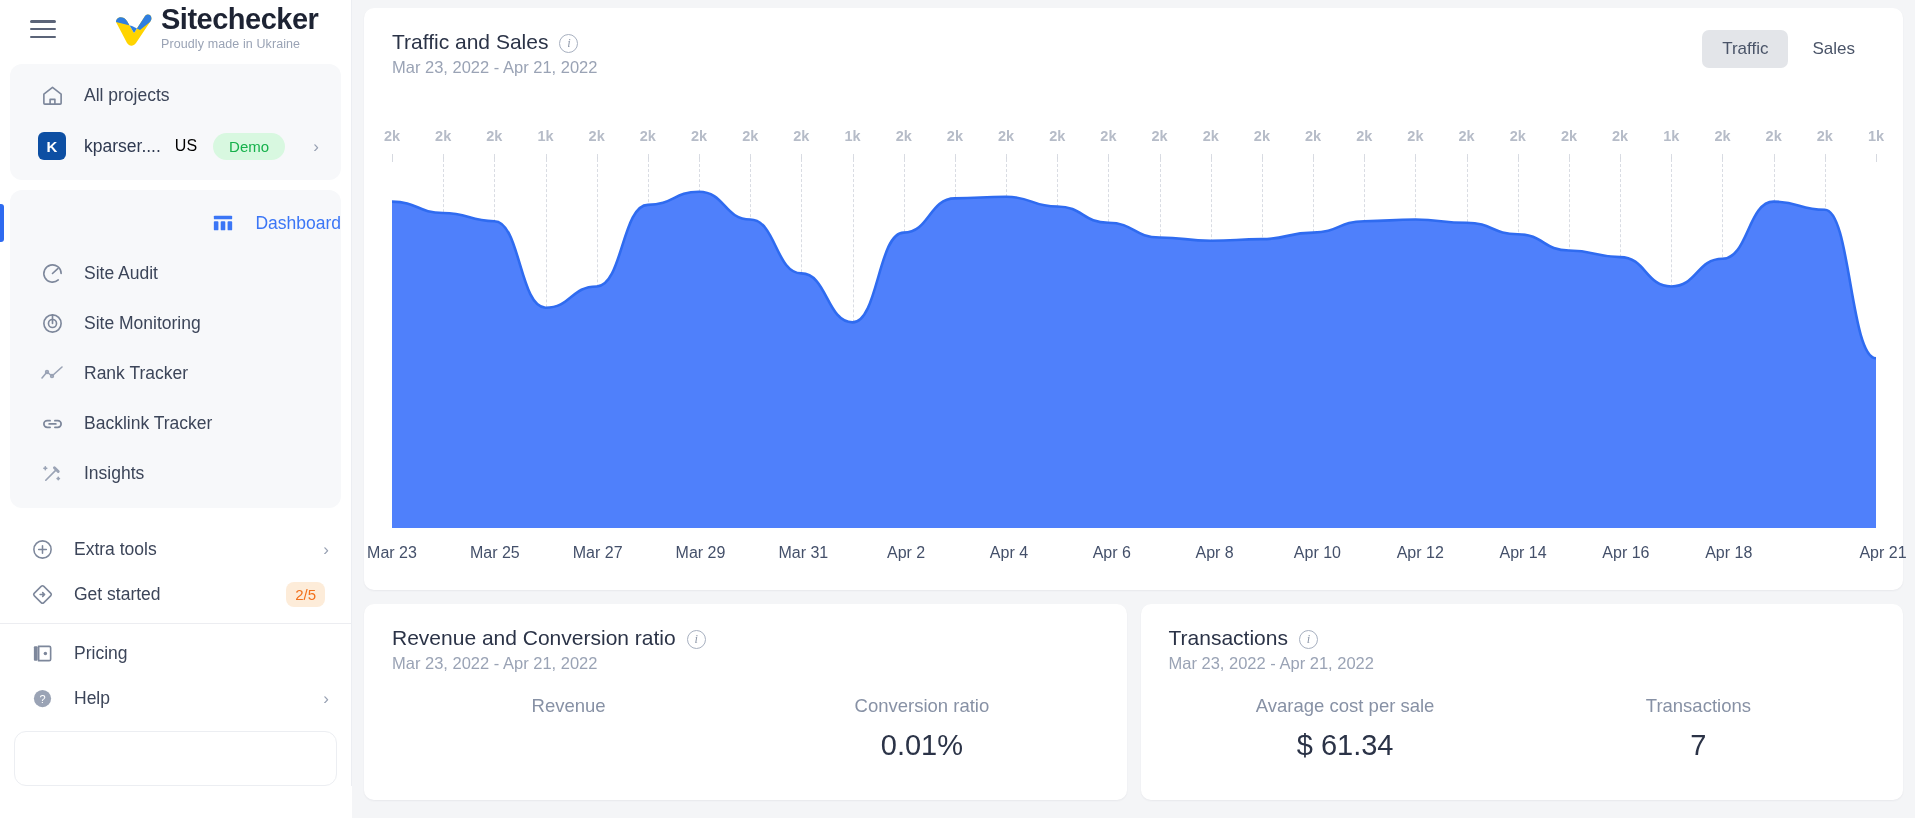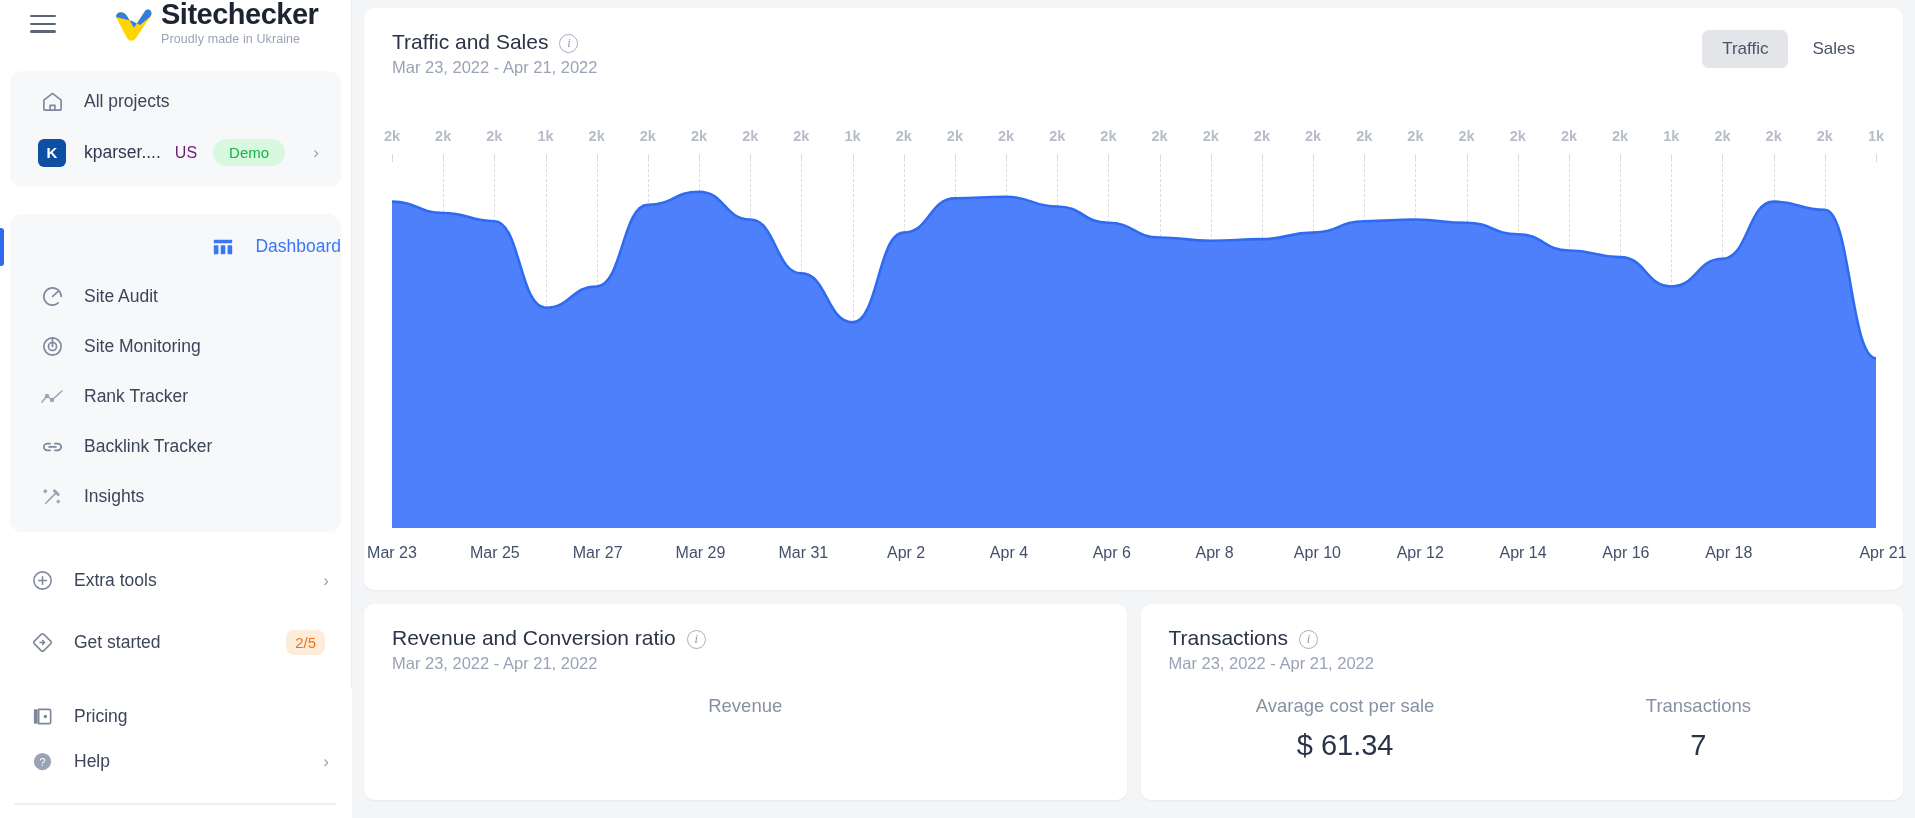--- a/index.html
+++ b/index.html
@@ -6,26 +6,26 @@
   html, body {
     width: 1915px; height: 818px;
     font-family: "Liberation Sans", sans-serif;
     background: #ffffff;
     overflow: hidden;
   }
   .app { display: flex; width: 1915px; height: 818px; }
 
   
   .sidebar {
-    width: 352px; height: 688px;
+    width: 352px; height: 786px;
     background: #ffffff;
     border-right: 1px solid #eceef2;
     position: relative;
     flex: 0 0 352px;
-    display: flex; flex-direction: column; gap: 17px;
+    display: flex; flex-direction: column;
   }
   .brandbar { height: 62px; display: flex; align-items: center; padding-left: 30px; }
   .burger { width: 26px; height: 20px; display: flex; flex-direction: column; justify-content: space-between; cursor: pointer; padding-top:2px; }
   .burger i { display:block; height: 2.5px; background: #5b6478; border-radius: 2px; }
   .burger i:nth-child(1){ width:26px; }
   .burger i:nth-child(2){ width:26px; }
   .burger i:nth-child(3){ width:26px; }
   .logo-wrap { display: flex; align-items: center; margin-left: 56px; }
   .logo-mark { width: 40px; height: 34px; margin-right: 9px; position: relative; top: 2px;}
   .brand-text { display: flex; flex-direction: column; line-height: 1; }
@@ -48,21 +48,21 @@
     color: #3c4559;
   }
   .navrow .ico { width: 28px; height: 28px; margin-right: 18px; display: flex; align-items: center; justify-content: center; flex: 0 0 28px;}
   .projrow { height: 52px; }
   .proj-badge {
     width: 28px; height: 28px; background: #0d4fa3; color: #fff;
     border-radius: 6px; display: flex; align-items: center; justify-content: center;
     font-size: 15px; font-weight: 700; margin-right: 18px; flex: 0 0 28px;
   }
   .proj-name { font-size: 17.5px; color: #2f3950; }
-  .proj-cc { font-size: 16px; color: #701a75; margin-left: 14px; }
+  .proj-cc { font-size: 16px; color: #000000; margin-left: 14px; }
   .demo-pill {
     margin-left: 16px; background: #d8f8e0; color: #16b14b;
     border-radius: 20px; font-size: 15px; padding: 5px 16px; font-weight: 500;
   }
   .chev { margin-left: auto; margin-right: 22px; color: #98a1b3; font-size: 17px; line-height: 1;}
 
   .navgroup { margin: 10px 10px 0 10px; background: #f7f8fa; border-radius: 12px; padding: 8px 0 10px 0;}
   .navgroup .navrow { height: 50px; }
   .navrow.active { color: #3b76f6; font-weight: 500; justify-content: flex-end; }
   .navrow.active:before {
@@ -443,20 +443,24 @@
       <section class="card stat-card">
         <div class="card-title">
           <span>Revenue and Conversion ratio</span>
           <span class="info-ico">i</span>
         </div>
         <div class="card-sub">Mar 23, 2022 - Apr 21, 2022</div>
         <div class="stat-cols">
           <div class="stat-col">
             <div class="stat-label">Revenue</div>
           </div>
+          <div class="stat-col">
+            <div class="stat-label">Conversion ratio</div>
+            <div class="stat-value">0.01%</div>
+          </div>
         </div>
       </section>
 
       <section class="card stat-card">
         <div class="card-title">
           <span>Transactions</span>
           <span class="info-ico">i</span>
         </div>
         <div class="card-sub">Mar 23, 2022 - Apr 21, 2022</div>
         <div class="stat-cols">

